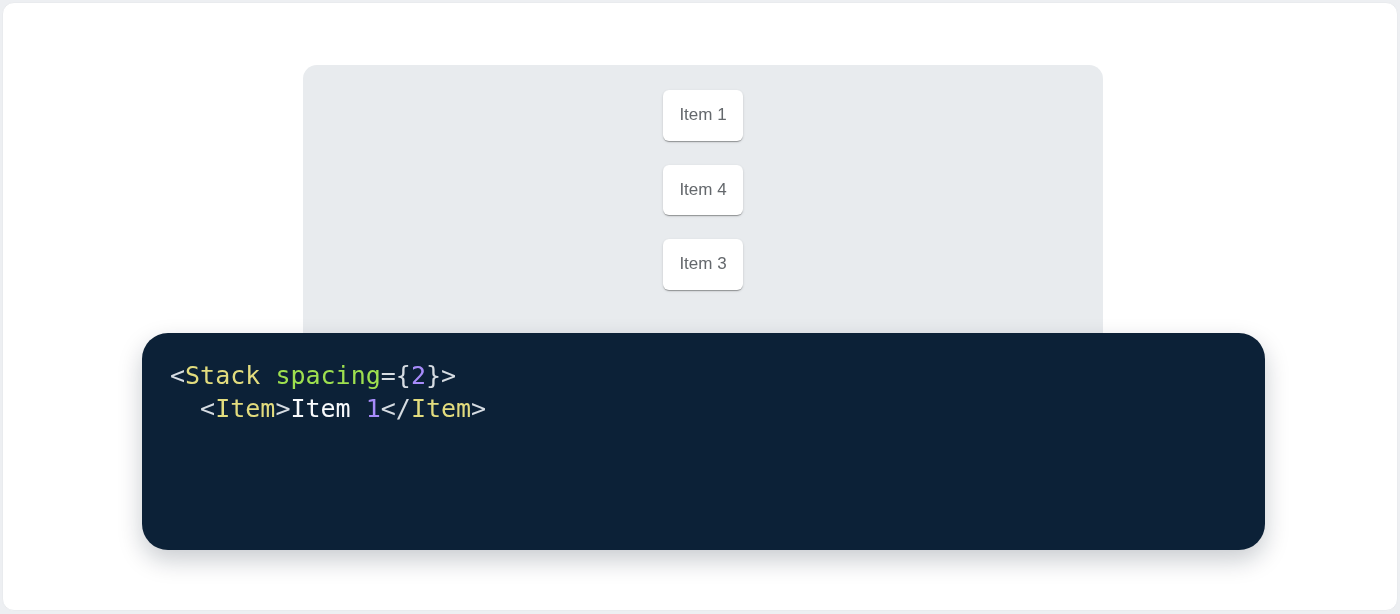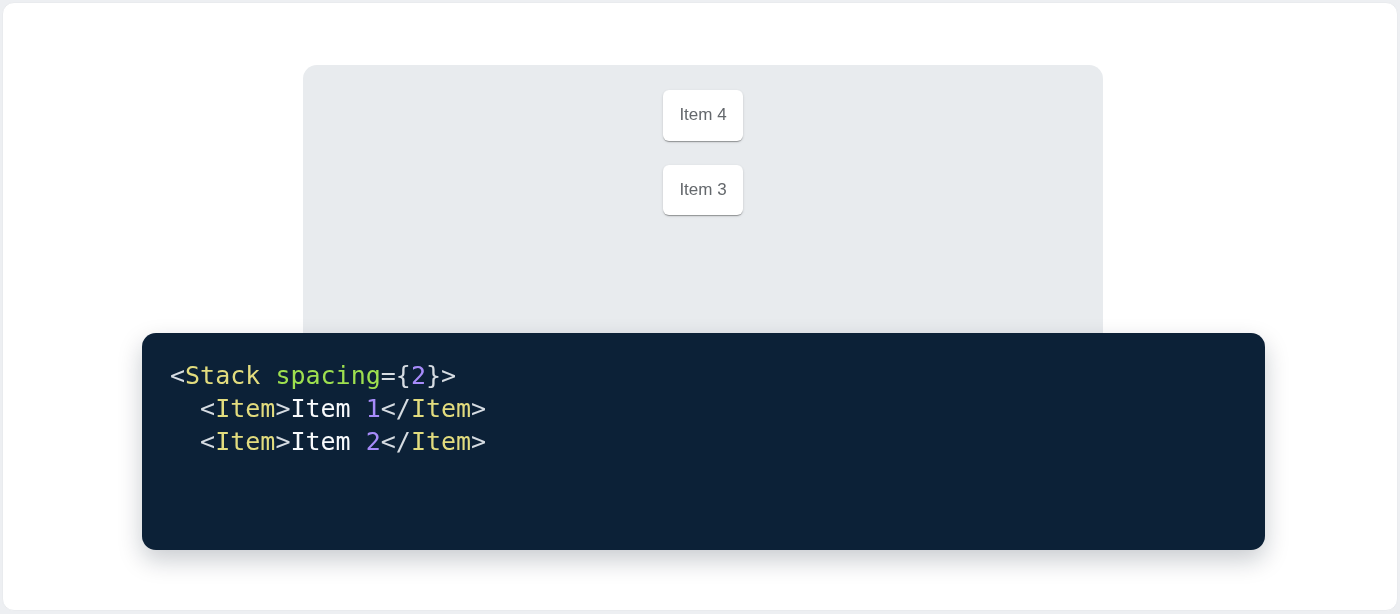--- a/index.html
+++ b/index.html
@@ -49,21 +49,21 @@
                 0 1px 1px 0 rgba(0,0,0,0.14),
                 0 1px 3px 0 rgba(0,0,0,0.12);
   }
   .demo-item + .demo-item { margin-top: 24px; }
 
   .code-block {
     position: absolute;
     left: 139px; top: 330px;
     width: 1123px; height: 217px;
     background: var(--code-bg, #0c2137);
-    border-radius: 14px;
+    border-radius: 26px;
     padding: 26px 28px;
     box-shadow: 0 10px 24px rgba(10, 25, 41, 0.22);
     overflow: hidden;
   }
 
   .code-lines {
     font-family: "DejaVu Sans Mono", monospace;
     font-size: 25px;
     line-height: 33px;
     color: var(--code-text, #f8fafc);
@@ -78,30 +78,32 @@
 </style>
 </head>
 <body>
 
 <div class="viewport">
   <div class="app-card">
 
     <div class="demo-panel">
       <div class="stack">
         <div class="demo-item">
+          <span>Item 1</span>
+        </div>
+        <div class="demo-item">
           <span>Item 4</span>
         </div>
         <div class="demo-item">
           <span>Item 3</span>
         </div>
       </div>
     </div>
 
     <div class="code-block">
       <div class="code-lines">
           <div class="code-line"><span class="tok-punctuation">&lt;</span><span class="tok-tag">Stack</span><span class="tok-plain"> </span><span class="tok-attr-name">spacing</span><span class="tok-punctuation">=</span><span class="tok-punctuation">{</span><span class="tok-number">2</span><span class="tok-punctuation">}</span><span class="tok-punctuation">&gt;</span></div>
           <div class="code-line"><span class="tok-plain">  </span><span class="tok-punctuation">&lt;</span><span class="tok-tag">Item</span><span class="tok-punctuation">&gt;</span><span class="tok-plain">Item </span><span class="tok-number">1</span><span class="tok-punctuation">&lt;/</span><span class="tok-tag">Item</span><span class="tok-punctuation">&gt;</span></div>
-          <div class="code-line"><span class="tok-plain">  </span><span class="tok-punctuation">&lt;</span><span class="tok-tag">Item</span><span class="tok-punctuation">&gt;</span><span class="tok-plain">Item </span><span class="tok-number">2</span><span class="tok-punctuation">&lt;/</span><span class="tok-tag">Item</span><span class="tok-punctuation">&gt;</span></div>
         </div>
     </div>
 
   </div>
 </div>
 
 </body></html>

